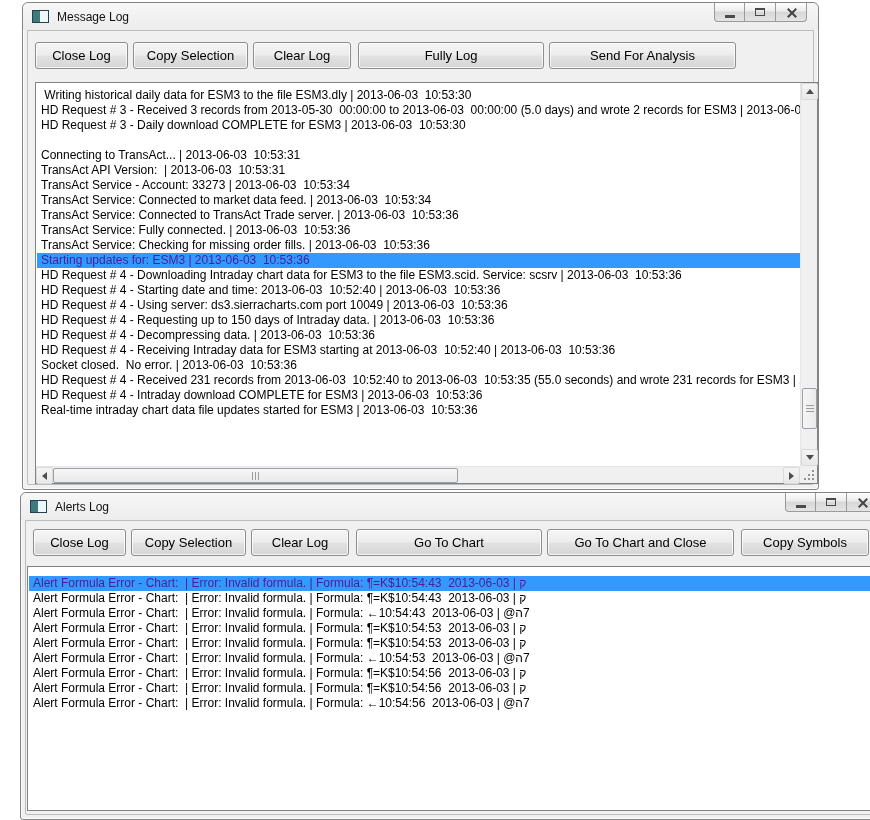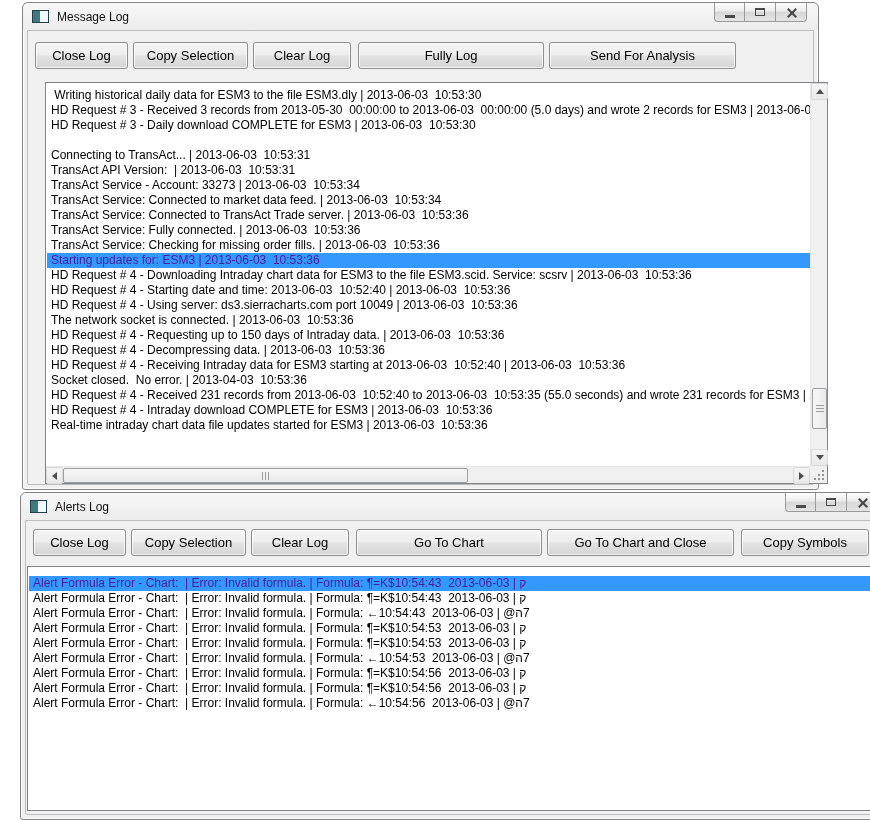--- a/index.html
+++ b/index.html
@@ -85,42 +85,41 @@
         </div>
     </div>
     <div class="client-frame"></div>
 
     <div class="btn" style="left:12px;top:39px;width:93px;">Close Log</div>
     <div class="btn" style="left:110px;top:39px;width:115px;">Copy Selection</div>
     <div class="btn" style="left:230px;top:39px;width:98px;">Clear Log</div>
     <div class="btn" style="left:335px;top:39px;width:186px;">Fully Log</div>
     <div class="btn" style="left:526px;top:39px;width:187px;">Send For Analysis</div>
 
-    <div class="log-area" style="left:22px;top:79px;width:783px;height:402px;">
+    <div class="log-area" style="left:12px;top:79px;width:783px;height:402px;">
       <div class="log-content" style="right:17px;bottom:17px;">
           <div class="log-line"> Writing historical daily data for ESM3 to the file ESM3.dly | 2013-06-03  10:53:30</div>
           <div class="log-line">HD Request # 3 - Received 3 records from 2013-05-30  00:00:00 to 2013-06-03  00:00:00 (5.0 days) and wrote 2 records for ESM3 | 2013-06-03  10:53:30</div>
           <div class="log-line">HD Request # 3 - Daily download COMPLETE for ESM3 | 2013-06-03  10:53:30</div>
           <div class="log-line"></div>
           <div class="log-line">Connecting to TransAct... | 2013-06-03  10:53:31</div>
           <div class="log-line">TransAct API Version:  | 2013-06-03  10:53:31</div>
           <div class="log-line">TransAct Service - Account: 33273 | 2013-06-03  10:53:34</div>
           <div class="log-line">TransAct Service: Connected to market data feed. | 2013-06-03  10:53:34</div>
           <div class="log-line">TransAct Service: Connected to TransAct Trade server. | 2013-06-03  10:53:36</div>
           <div class="log-line">TransAct Service: Fully connected. | 2013-06-03  10:53:36</div>
           <div class="log-line">TransAct Service: Checking for missing order fills. | 2013-06-03  10:53:36</div>
           <div class="log-line selected">Starting updates for: ESM3 | 2013-06-03  10:53:36</div>
           <div class="log-line">HD Request # 4 - Downloading Intraday chart data for ESM3 to the file ESM3.scid. Service: scsrv | 2013-06-03  10:53:36</div>
           <div class="log-line">HD Request # 4 - Starting date and time: 2013-06-03  10:52:40 | 2013-06-03  10:53:36</div>
           <div class="log-line">HD Request # 4 - Using server: ds3.sierracharts.com port 10049 | 2013-06-03  10:53:36</div>
-          <div class="log-line">The network socket is connected. | 2013-06-03  10:53:36</div>
           <div class="log-line">HD Request # 4 - Requesting up to 150 days of Intraday data. | 2013-06-03  10:53:36</div>
           <div class="log-line">HD Request # 4 - Decompressing data. | 2013-06-03  10:53:36</div>
           <div class="log-line">HD Request # 4 - Receiving Intraday data for ESM3 starting at 2013-06-03  10:52:40 | 2013-06-03  10:53:36</div>
-          <div class="log-line">Socket closed.  No error. | 2013-04-03  10:53:36</div>
+          <div class="log-line">Socket closed.  No error. | 2013-06-03  10:53:36</div>
           <div class="log-line">HD Request # 4 - Received 231 records from 2013-06-03  10:52:40 to 2013-06-03  10:53:35 (55.0 seconds) and wrote 231 records for ESM3 | 2013-06-03  10:53:36</div>
           <div class="log-line">HD Request # 4 - Intraday download COMPLETE for ESM3 | 2013-06-03  10:53:36</div>
           <div class="log-line">Real-time intraday chart data file updates started for ESM3 | 2013-06-03  10:53:36</div>
         </div>
 
       <div class="vsb" style="bottom:17px;">
         <div class="sb-btn" style="top:0;left:0;">
             <span class="tri-up"></span>
           </div>
         <div class="thumb" style="left:1px;width:15px;top:305px;height:41px;">

